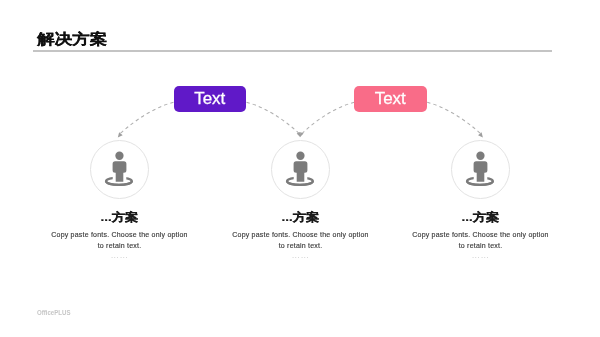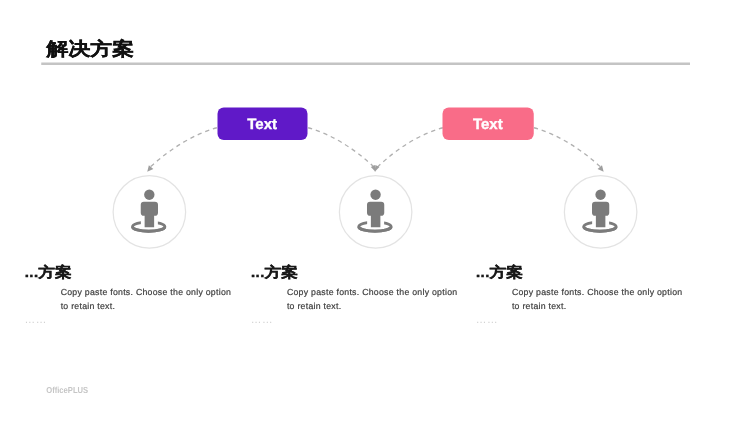--- a/index.html
+++ b/index.html
@@ -9,28 +9,28 @@
   .slide{position:relative;width:552px;height:337px;background:#fff;overflow:hidden;}
 
   .title{position:absolute;left:37.3px;top:32.3px;font-size:17.5px;font-weight:900;
          color:#111111;line-height:17.5px;white-space:nowrap;
          transform:scale(1,0.84);transform-origin:left top;
          -webkit-text-stroke:0.25px #111111;}
   .title-rule{position:absolute;left:33px;top:50.2px;width:534.5px;height:1.4px;background:#c4c4c4;}
 
   .badge{position:absolute;height:26.5px;border-radius:5px;display:flex;
          align-items:center;justify-content:center;
-         font-size:12px;font-weight:700;color:#ffffff;letter-spacing:0px;
+         font-size:17px;font-weight:400;color:#ffffff;letter-spacing:0px;
          -webkit-text-stroke:0.3px #ffffff;}
   .badge.b0{left:173.5px;top:85.5px;width:72.5px;background:#6019C8;}
   .badge.b1{left:354px;top:85.5px;width:72.5px;background:#F96C88;}
 
   .svg-layer{position:absolute;left:0;top:0;width:600px;height:337px;}
 
-  .col{position:absolute;top:210px;width:200px;}
+  .col{position:absolute;top:210px;width:200px;text-align:center;}
   .col.c0{left:19.5px;}
   .col.c1{left:200.5px;}
   .col.c2{left:380.5px;}
   .heading{font-size:13.4px;font-weight:900;color:#1a1a1a;line-height:13.4px;
            -webkit-text-stroke:0.25px #1a1a1a;}
   .heading span{display:inline-block;transform:scale(1,0.86);transform-origin:center bottom;}
   .body{margin-top:7px;font-size:7px;font-weight:400;color:#3c3c3c;line-height:10.65px;
         letter-spacing:0.21px;-webkit-text-stroke:0.15px #3c3c3c;
         width:142px;margin-left:auto;margin-right:auto;}
   .more{margin-top:-2px;font-size:8.5px;color:#d0d0d0;letter-spacing:0.5px;line-height:10px;}

